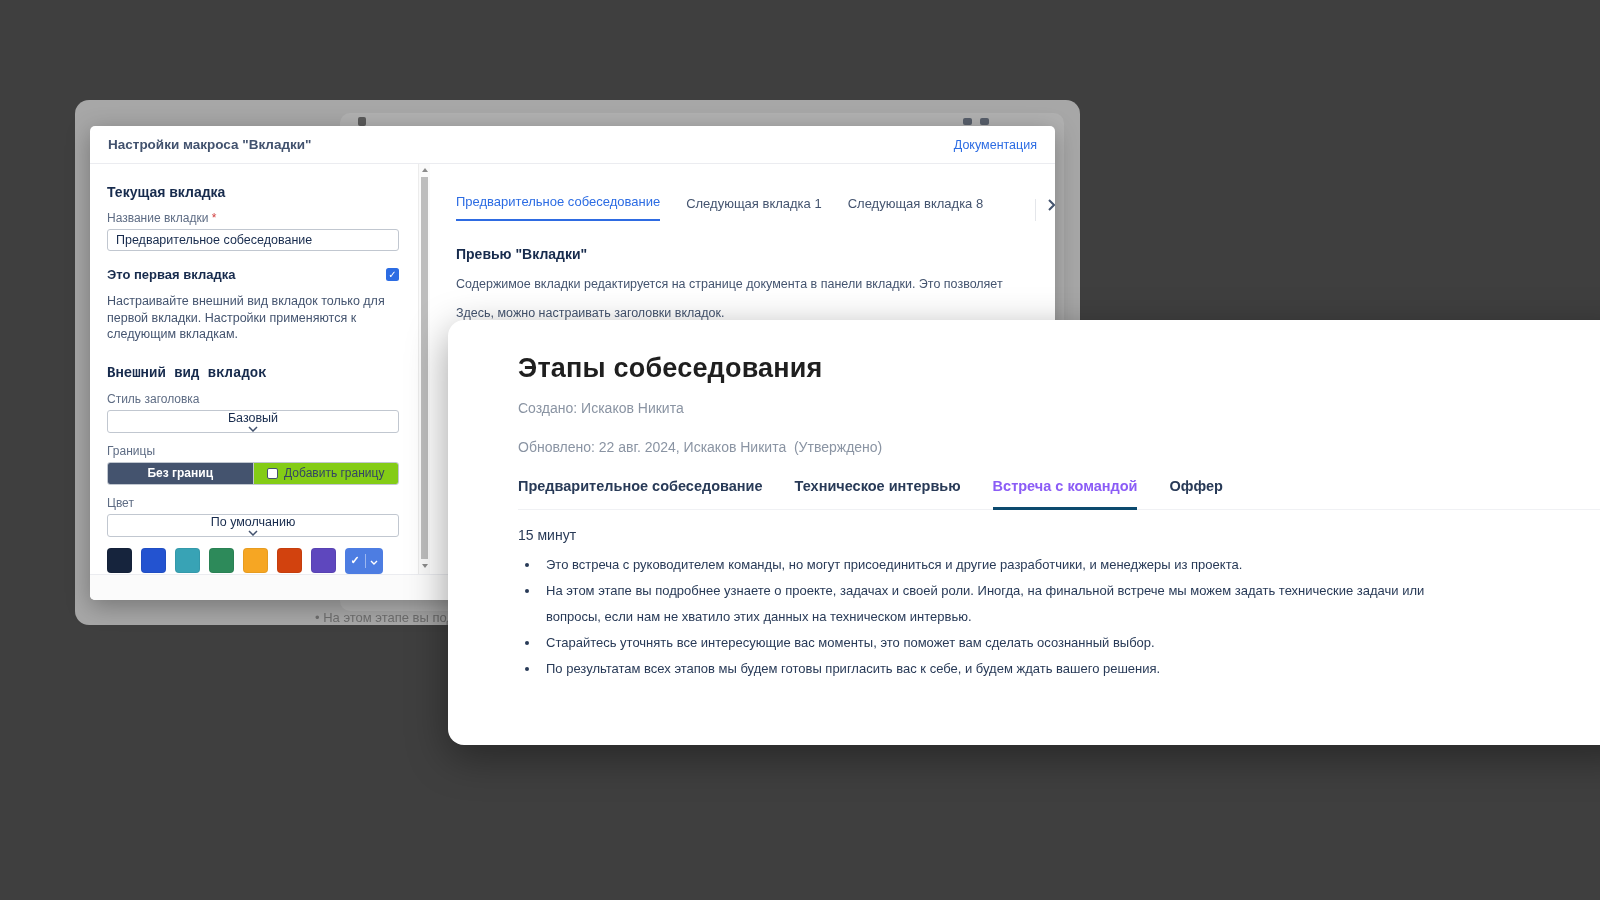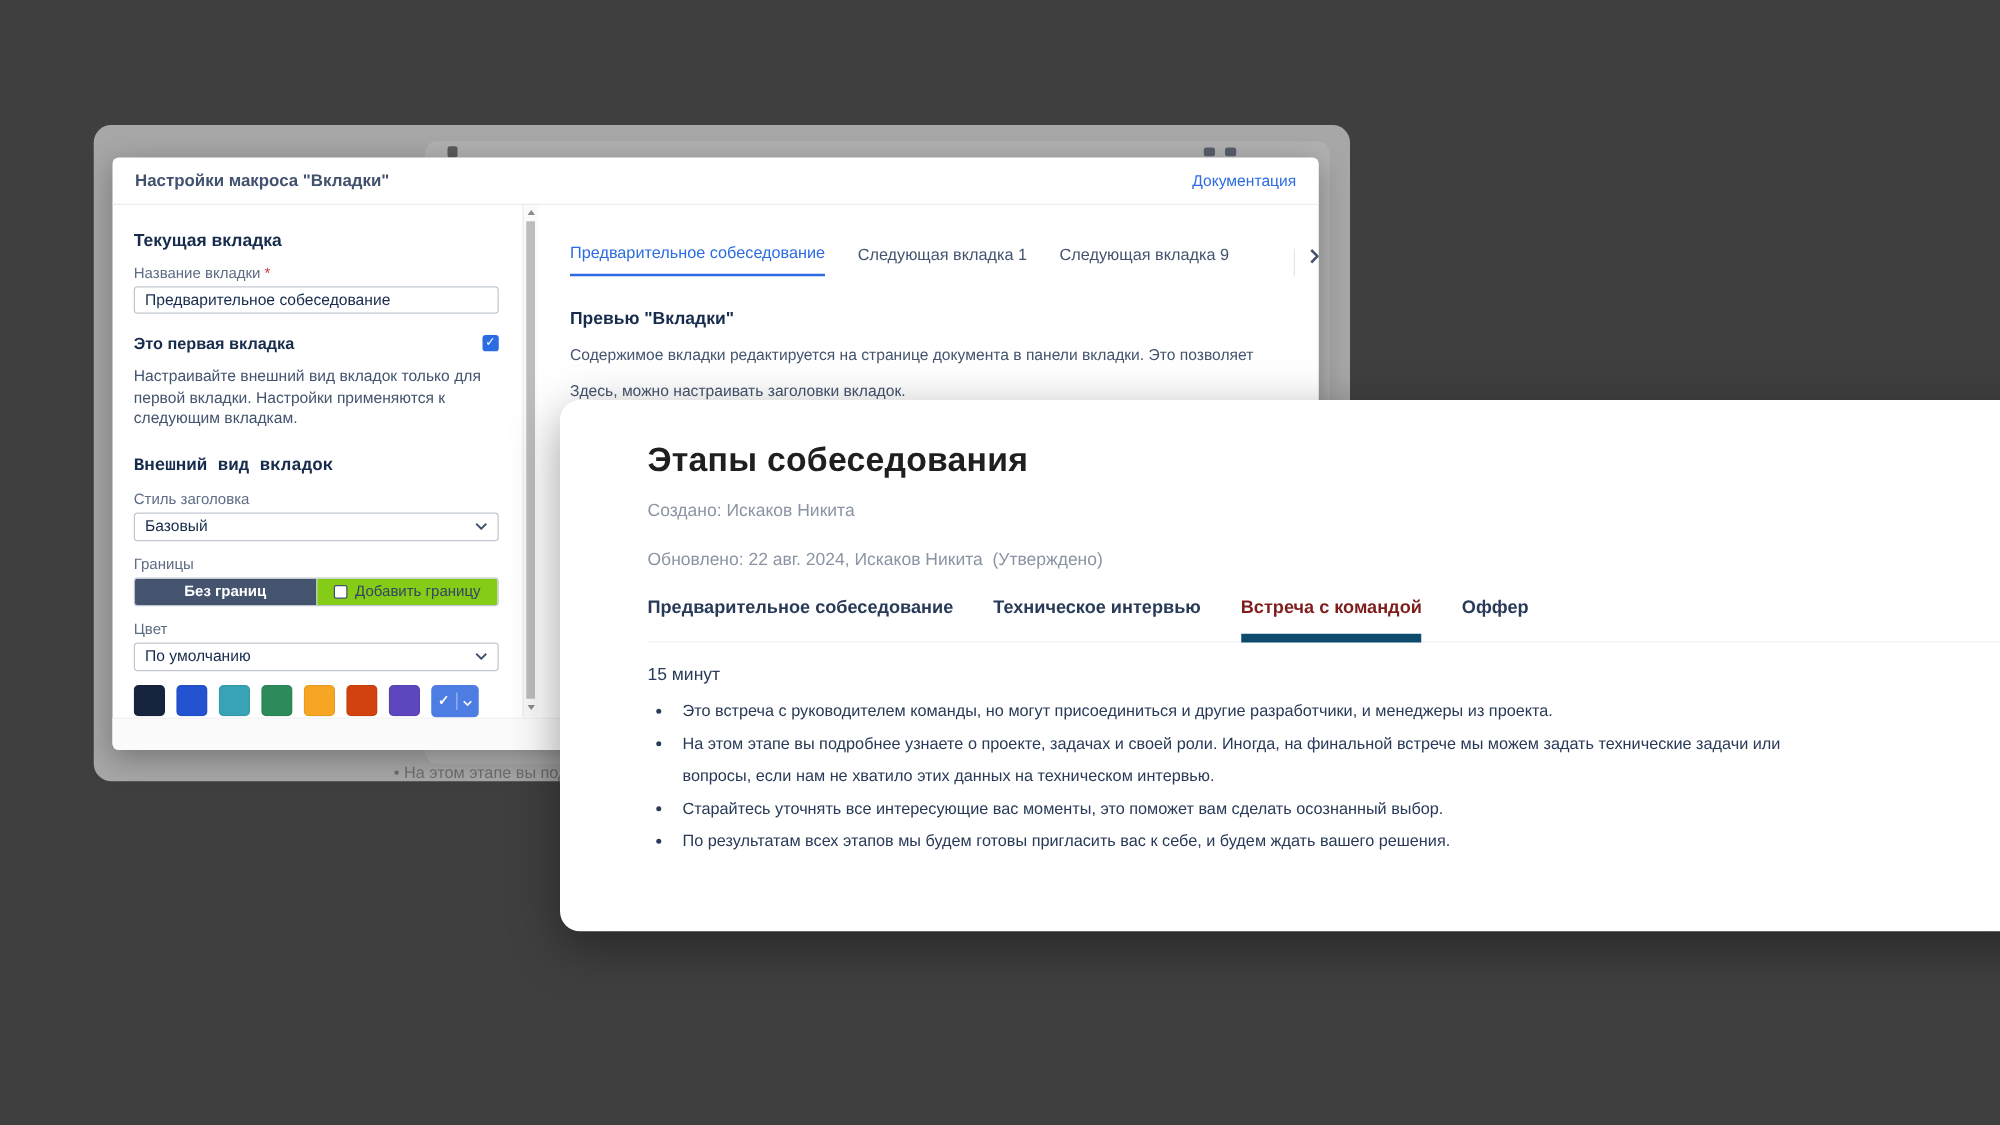--- a/index.html
+++ b/index.html
@@ -63,21 +63,21 @@
   .checkbox-checked {
     width:13px; height:13px; background:#2c6ce3; border-radius:2.5px;
     color:#fff; font-size:10px; line-height:13px; text-align:center; cursor:pointer;
   }
   .hint { margin-top:11px; width:290px; font-size:12.5px; line-height:16.5px; color:#44546f; }
   .gap-lg { margin-top:22px;font-family:Liberation Mono, monospace; }
 
   .select {
     margin-top:4px; width:292px; height:23px; border:1px solid #c1c7d0;
     border-radius:3px; display:flex; align-items:center; justify-content:space-between;
-    padding:0 8px; font-size:12.5px; color:#172b4d; background:#fff; cursor:pointer;
+    padding:0 8px; font-size:12.5px; color:#172b4d; background:#fff; cursor:pointer;flex-direction:column;
   }
   .chev svg { display:block; }
 
   .segmented {
     margin-top:4px; width:292px; height:23px; border:1px solid #c1c7d0;
     border-radius:3px; display:flex; overflow:hidden; cursor:pointer;
   }
   .seg-left {
     flex:1; background:#44536e; color:#fff; font-size:12px; font-weight:bold;
     display:flex; align-items:center; justify-content:center;
@@ -126,21 +126,21 @@
     background:#fff; border-radius:16px;
     box-shadow:0 12px 40px rgba(0,0,0,.38);
     padding:33px 24px 0 70px; overflow:hidden;
   }
   .doc-title { font-size:27px; font-weight:bold; color:#1f1f1f; letter-spacing:.2px; }
   .doc-meta { margin-top:20px; font-size:14px; line-height:19px; color:#8a94a3; white-space:pre-wrap; }
   .doc-meta.first { margin-top:15px; }
 
   .card-tabs { margin-top:21px; display:flex; gap:32px; border-bottom:1px solid #f0f1f4; }
   .ctab { font-size:14.5px; font-weight:bold; color:#283a57; padding-bottom:13px; cursor:pointer; }
-  .ctab.active { color:#7f1d1d; border-bottom:7px solid #0c4a6e; margin-bottom:-1px; }
+  .ctab.active { color:#8b5cf6; border-bottom:3px solid #0c4a6e; margin-bottom:-1px; }
 
   .duration { margin-top:17px; font-size:14px; color:#283a57; }
   .doc-list { margin:9px 0 0 22px; max-width:885px; }
   .doc-list li { font-size:13px; line-height:26px; color:#283a57; padding-left:6px; }
 </style>
 </head>
 <body>
 
 <div class="backdrop">
   <div class="backdrop-inner"></div>
@@ -227,21 +227,21 @@
     <div class="scrollbar">
       <span class="sb-arrow up"></span>
       <span class="sb-thumb"></span>
       <span class="sb-arrow down"></span>
     </div>
 
     <div class="preview-panel">
       <div class="preview-tabs">
         <div class="ptab active">Предварительное собеседование</div>
         <div class="ptab">Следующая вкладка 1</div>
-        <div class="ptab">Следующая вкладка 9</div>
+        <div class="ptab">Следующая вкладка 8</div>
         <div class="ptab truncated">Следующ</div>
         <div class="ptab-more">
           <svg width="8" height="12" viewBox="0 0 8 12">
               <polyline points="1,1 6,6 1,11" fill="none" stroke="#44546e" stroke-width="2"></polyline>
             </svg>
         </div>
       </div>
       <div class="preview-h">Превью "Вкладки"</div>
       <p class="preview-p">Содержимое вкладки редактируется на странице документа в панели вкладки. Это позволяет</p>
       <p class="preview-p">Здесь, можно настраивать заголовки вкладок.</p>

